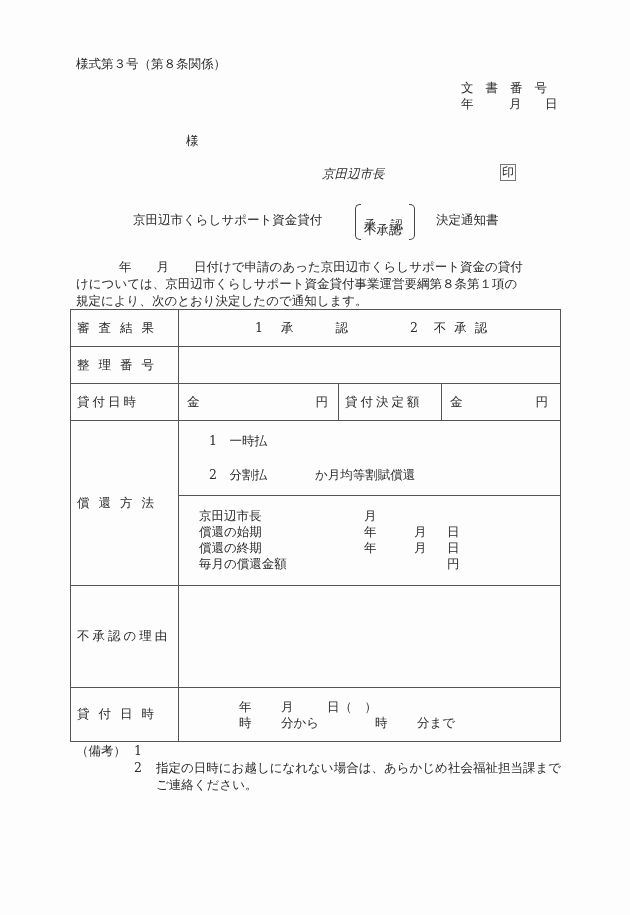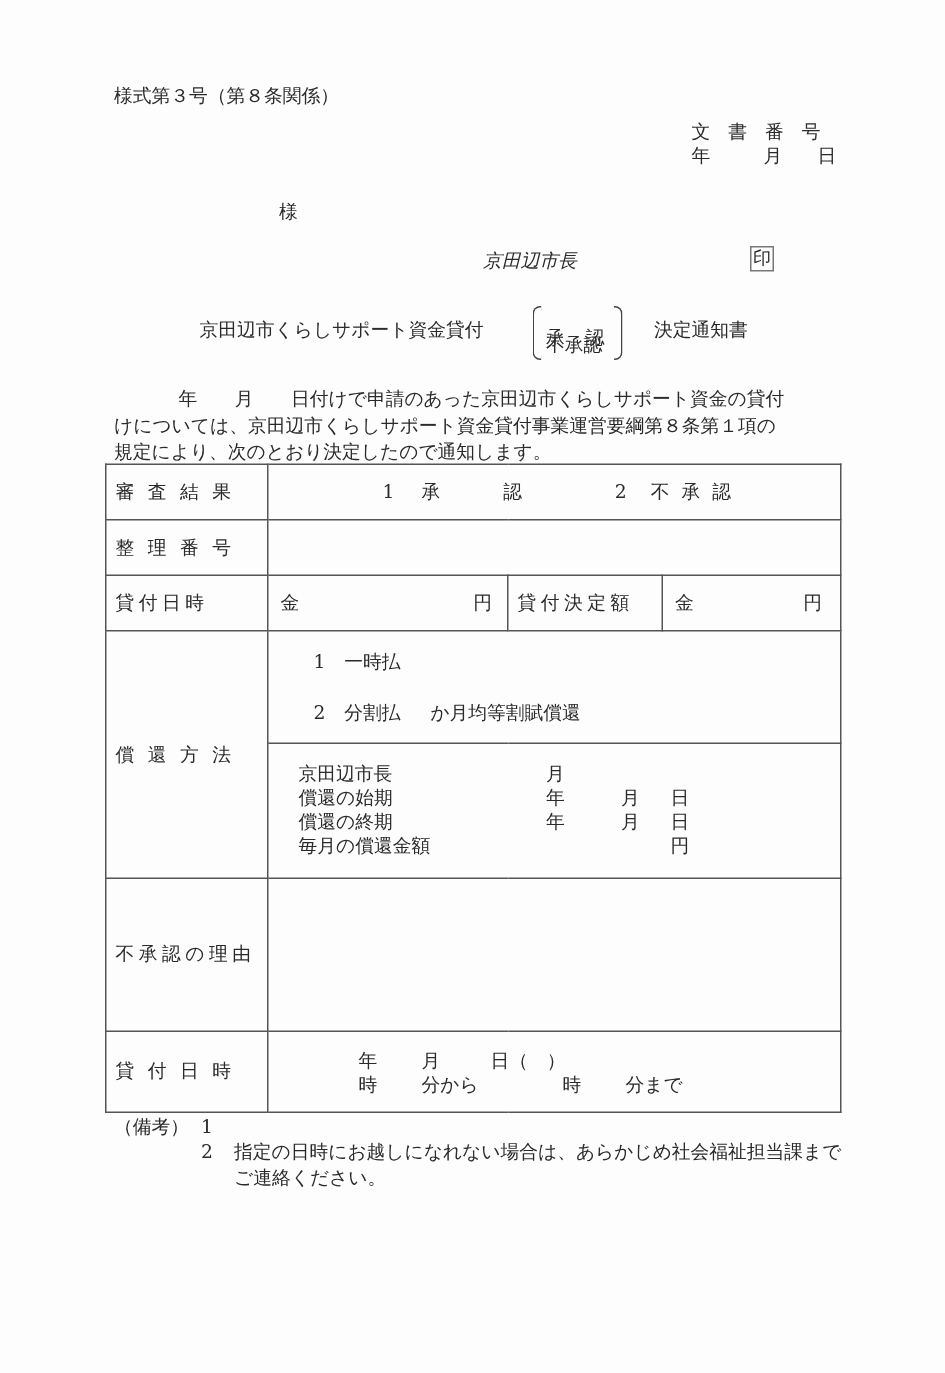--- a/index.html
+++ b/index.html
@@ -17,21 +17,21 @@
   .mayor { left:322px; top:166px;font-style:italic; }
   .seal { left:500px; top:164px; border:1px solid #777; padding:0 1px; font-size:12px; line-height:15px; }
   .title { left:133px; top:212px; }
   .brace { left:355px; top:203px; width:60px; height:36px; }
   .brace .l { position:absolute; left:0; top:1px; width:5px; height:34px; border:1px solid #444; border-right:none; border-radius:5px 0 0 5px; }
   .brace .r { position:absolute; right:0; top:1px; width:5px; height:34px; border:1px solid #444; border-left:none; border-radius:0 5px 5px 0; }
   .brace .t1 { position:absolute; left:9px; top:14px; letter-spacing:14px;text-align:right; }
   .brace .t2 { position:absolute; left:9px; top:19px; }
   .title2 { left:436px; top:212px; }
   .para { left:76px; top:258px; width:486px; white-space:normal; line-height:17px; }
-  .para .indent { padding-left:43px;font-family:Liberation Serif, serif; }
+  .para .indent { padding-left:43px; }
   table.form {
     position:absolute; left:70px; top:309px; width:491px; border-collapse:collapse;
   }
   table.form td { border:1.2px solid #555; padding:0; vertical-align:middle; }
   .lbl { width:101px; letter-spacing:9px; padding-left:6px !important; }
   .lbl.tight { letter-spacing:3px; }
   .remarks { left:76px; top:742px; line-height:17px; white-space:normal; width:490px; }
   .remarks .row { display:flex; }
   .remarks .pre { width:58px; }
   .remarks .n { width:22px; }
@@ -91,21 +91,21 @@
     <td class="lbl tight" style="width:96px;padding-left:6px">貸付決定額</td>
     <td colspan="2" style="padding:0 8px">
       <span>金</span>
       <span style="float:right;margin-right:4px">円</span>
     </td>
   </tr>
   <tr style="height:75px">
     <td class="lbl" rowspan="2">償還方法</td>
     <td colspan="4" style="padding-left:30px;line-height:20px">
       <div>1　一時払</div>
-      <div style="margin-top:14px"><span>2　分割払</span><span style="margin-left:20px">か月均等割賦償還</span></div>
+      <div style="margin-top:14px"><span>2　分割払</span><span style="margin-left:48px">か月均等割賦償還</span></div>
     </td>
   </tr>
   <tr style="height:90px">
     <td colspan="4" style="padding-left:20px;line-height:16px;vertical-align:top;padding-top:12px">
       <div style="position:relative;height:16px"><span>京田辺市長</span><span style="position:absolute;left:165px">月</span></div>
       <div style="position:relative;height:16px"><span>償還の始期</span><span style="position:absolute;left:165px">年</span><span style="position:absolute;left:215px">月</span><span style="position:absolute;left:248px">日</span></div>
       <div style="position:relative;height:16px"><span>償還の終期</span><span style="position:absolute;left:165px">年</span><span style="position:absolute;left:215px">月</span><span style="position:absolute;left:248px">日</span></div>
       <div style="position:relative;height:16px"><span>毎月の償還金額</span><span style="position:absolute;left:248px">円</span></div>
     </td>
   </tr>

